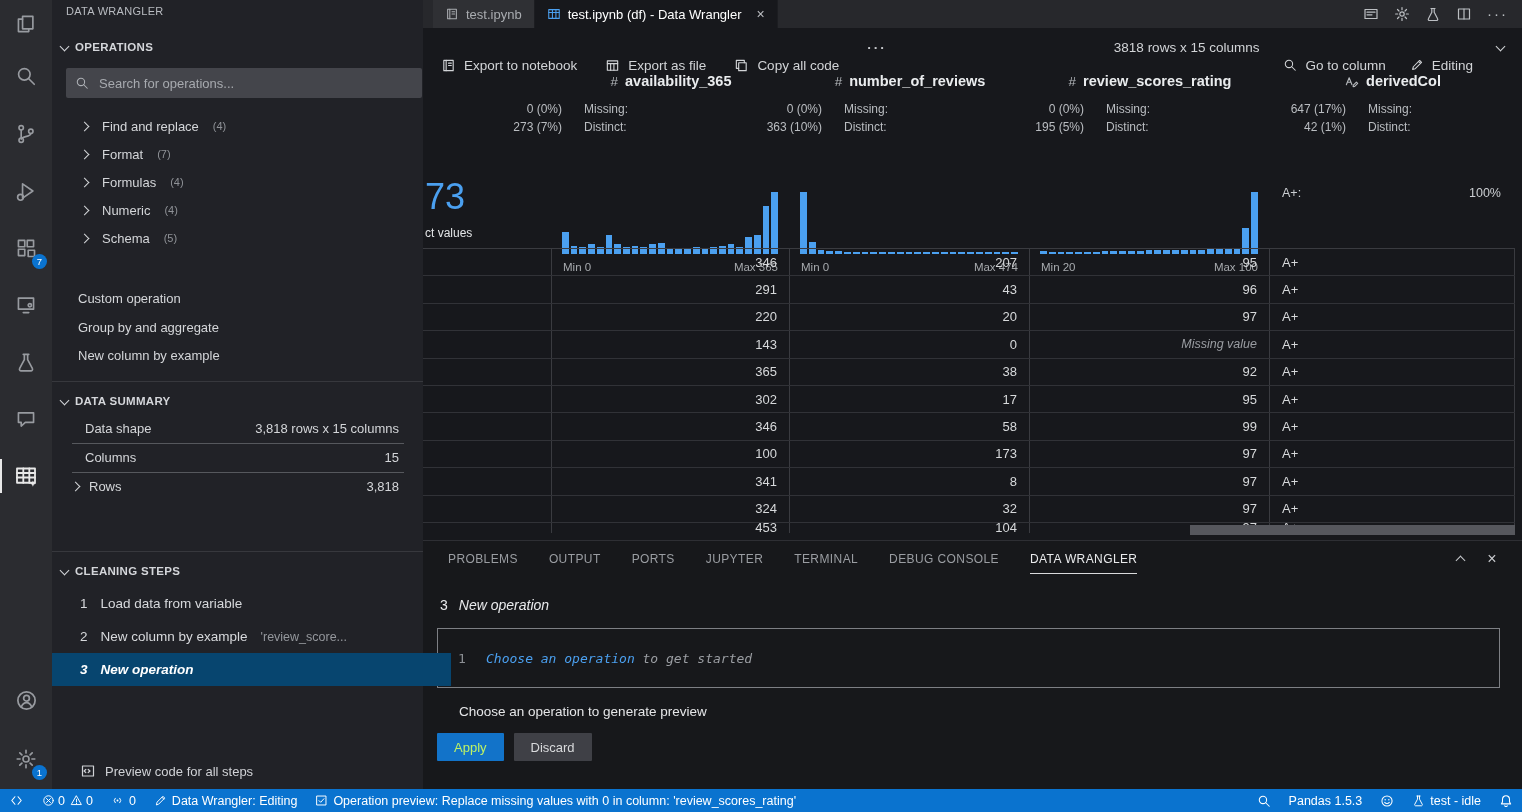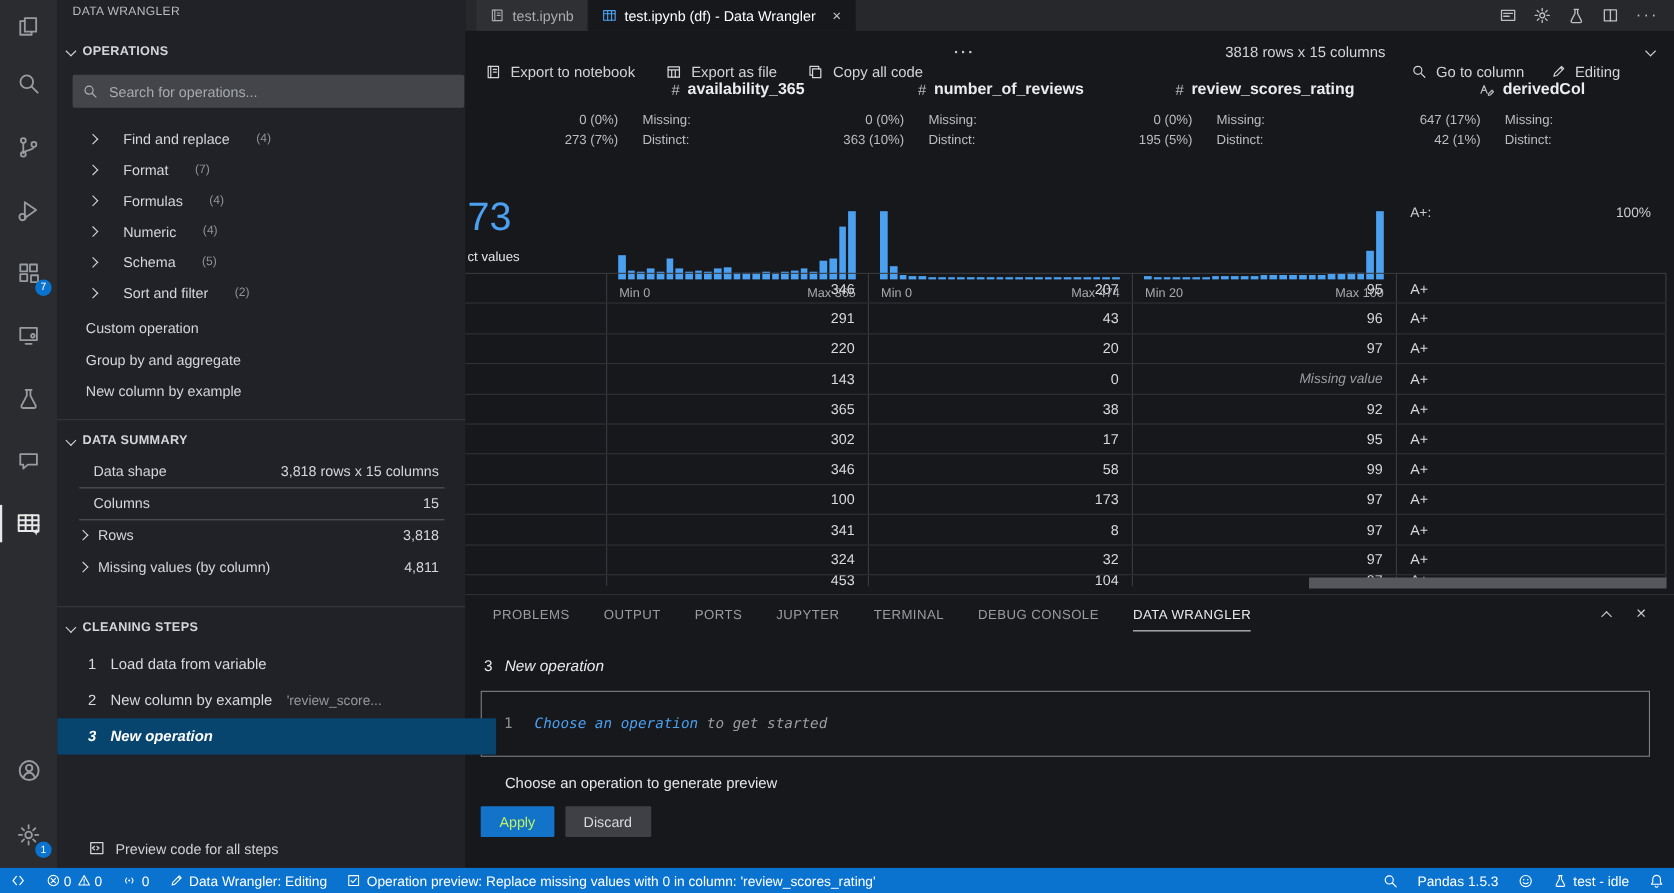--- a/index.html
+++ b/index.html
@@ -21,21 +21,21 @@
 
   
   .sidebar{position:absolute;left:52px;top:0;width:371px;height:789px;background:#212227;z-index:5;}
   .sb-title{position:absolute;top:5px;left:14px;font-size:11px;color:#b9bcc1;letter-spacing:.3px;}
   .sec-head{position:absolute;left:9px;height:22px;display:flex;align-items:center;gap:7px;font-size:11.5px;font-weight:700;
             color:#d4d6da;letter-spacing:.3px;cursor:pointer;}
   .search-box{position:absolute;left:14px;top:68px;width:338px;height:30px;background:#44454b;display:flex;align-items:center;
               padding:0 9px;gap:8px;color:#aeb1b6;border-radius:2px;}
   .search-box input{flex:1;background:transparent;border:none;outline:none;color:#5eead4;font-size:13px;font-family:inherit;}
   .search-box input::placeholder{color:#a7aaaf;}
-  .tree-item{position:absolute;left:0;width:371px;height:28px;display:flex;align-items:center;padding-left:29px;gap:24px;
+  .tree-item{position:absolute;left:0;width:371px;height:28px;display:flex;align-items:center;padding-left:29px;gap:14px;
              font-size:13px;color:#d4d6d9;cursor:pointer;}
   .tree-item .count{color:#8f9297;font-size:11px;}
   .tree-item.plain{padding-left:26px;}
   .divider{position:absolute;left:0;width:371px;height:1px;background:#37383d;}
   .sum-row{position:absolute;left:20px;width:332px;height:29px;display:flex;align-items:center;gap:10px;font-size:13px;color:#d4d6d9;}
   .sum-row.underline{border-bottom:1px solid #56585d;}
   .sum-row .lbl.nochev{margin-left:13px;}
   .sum-row .val{margin-left:auto;margin-right:5px;}
   .step-row{position:absolute;left:0;width:371px;height:33px;display:flex;align-items:center;padding-left:28px;gap:13px;
             font-size:13.5px;color:#d7d9dc;cursor:pointer;}
@@ -229,25 +229,20 @@
   <div class="tree-item" style="top:196px">
     <span class="chev r"></span>
     <span>Numeric</span>
     <span class="count">(4)</span>
   </div>
   <div class="tree-item" style="top:224px">
     <span class="chev r"></span>
     <span>Schema</span>
     <span class="count">(5)</span>
   </div>
-  <div class="tree-item" style="top:252px">
-    <span class="chev r"></span>
-    <span>Sort and filter</span>
-    <span class="count">(2)</span>
-  </div>
   <div class="tree-item plain" style="top:284px">
     <span>Custom operation</span>
   </div>
   <div class="tree-item plain" style="top:313px">
     <span>Group by and aggregate</span>
   </div>
   <div class="tree-item plain" style="top:341px">
     <span>New column by example</span>
   </div>
 
@@ -262,25 +257,20 @@
     <span class="val">3,818 rows x 15 columns</span>
   </div>
   <div class="sum-row underline" style="top:443px">
     <span class="lbl nochev">Columns</span>
     <span class="val">15</span>
   </div>
   <div class="sum-row" style="top:472px">
     <span class="chev r"></span>
     <span class="lbl">Rows</span>
     <span class="val">3,818</span>
-  </div>
-  <div class="sum-row" style="top:501px">
-    <span class="chev r"></span>
-    <span class="lbl">Missing values (by column)</span>
-    <span class="val">4,811</span>
   </div>
 
   <div class="divider" style="top:551px"></div>
 
   <div class="sec-head" style="top:560px">
     <span class="chev d"></span>
     <span>CLEANING STEPS</span>
   </div>
   <div class="step-row" style="top:587px">
     <span>1</span>

